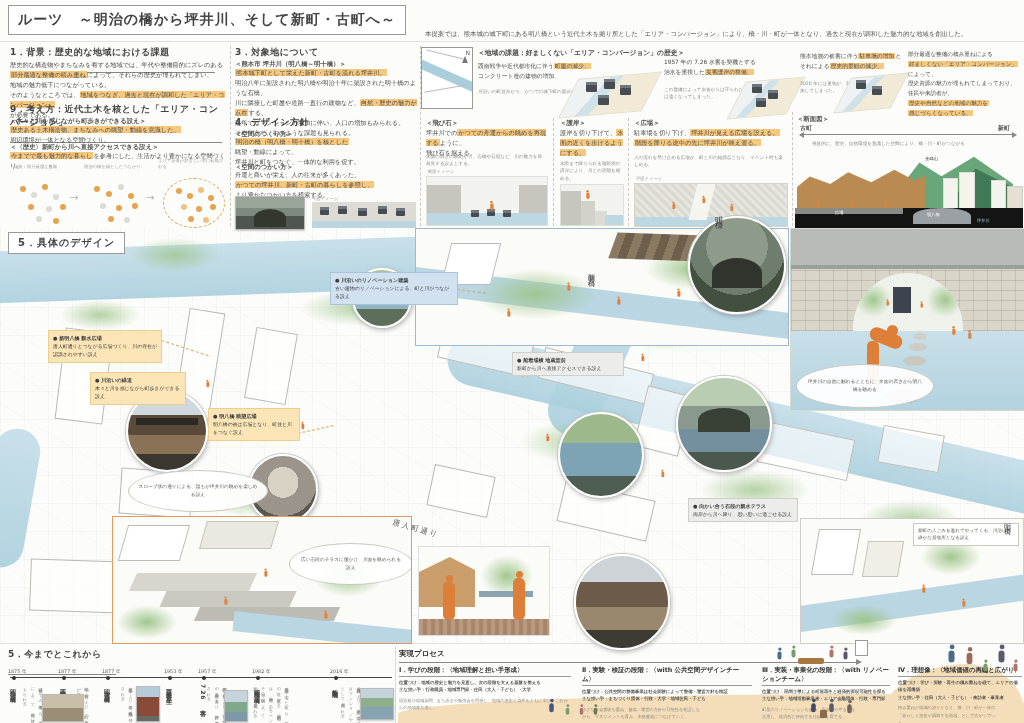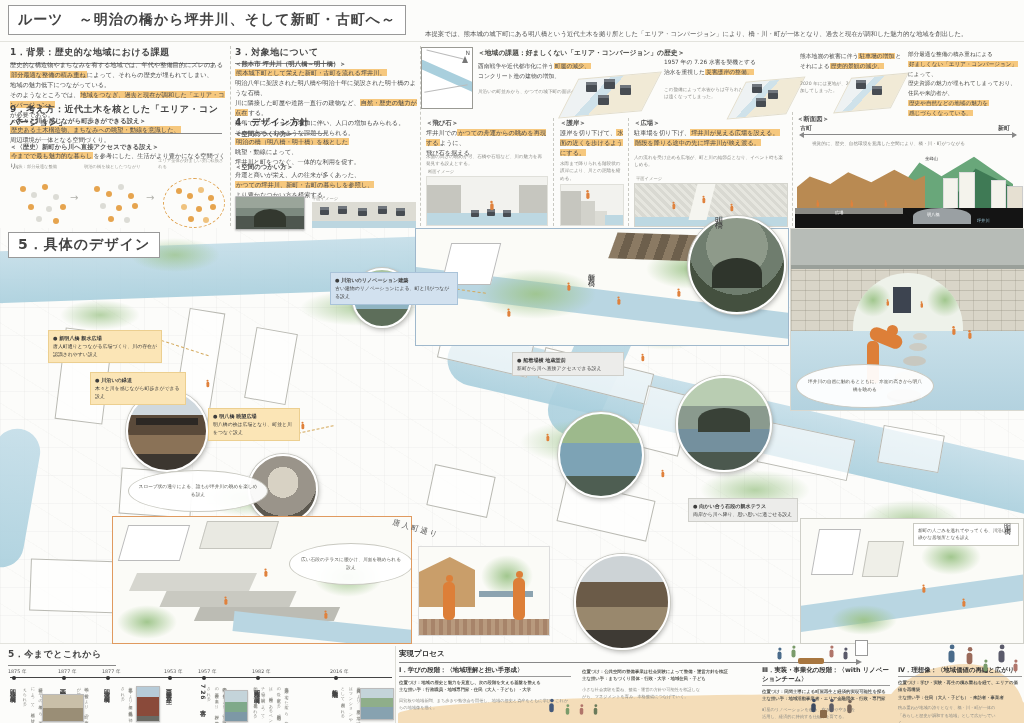--- a/index.html
+++ b/index.html
@@ -1,20 +1,20 @@
 <!DOCTYPE html>
 <html><head>
 <meta charset="utf-8">
 <style>
   html,body{margin:0;padding:0;background:#e8e8e4}
   .board{position:relative;width:1024px;height:723px;background:#fcfcfa;
     font-family:"DejaVu Sans","Liberation Sans",sans-serif;color:#3a3a3a;overflow:hidden}
   .abs{position:absolute}
-  .h{font-size:9px;font-weight:bold;color:#444;border-bottom:1px solid #888;padding-bottom:4px;letter-spacing:.5px}
-  .hbox{font-size:14px;font-weight:bold;color:#444;border:1px solid #999;background:#fff;padding:3px 9px;letter-spacing:1px}
+  .h{font-size:9px;font-weight:bold;color:#444;border-bottom:1px solid #888;padding-bottom:13px;letter-spacing:.5px}
+  .hbox{font-size:10px;font-weight:bold;color:#444;border:1px solid #999;background:#fff;padding:3px 9px;letter-spacing:1px}
   .t{font-size:6.2px;line-height:1.6;color:#4a4a4a}
   .t58{font-size:5.8px;line-height:1.65;color:#4a4a4a}
   .t5{font-size:4.6px;line-height:1.6;color:#8a8a86}
   .sub{font-size:6.4px;font-weight:bold;color:#555;line-height:1.7}
   .hl{background:#f6c87e;padding:0 1px}
   .vt{writing-mode:vertical-rl;letter-spacing:2px}
   .riv{position:absolute;background:linear-gradient(180deg,#c3dde8,#a9cfdd);border-radius:26px;opacity:.9}
   .grn{position:absolute;border-radius:50%;background:radial-gradient(closest-side,#9dc489,rgba(157,196,137,0));opacity:.75}
   .bld{position:absolute;border:1px solid #b9b9b2;background:rgba(255,255,255,.65)}
   .fabric{position:absolute;opacity:.55;background:
@@ -488,20 +488,21 @@
     <div style="position:absolute;right:-5px;top:-3px;border-top:3.5px solid transparent;border-bottom:3.5px solid transparent;border-left:6px solid #888"></div>
   </div>
 
   <div class="stg" style="left:399px;top:666px;width:172px">
     <div class="st">Ⅰ．学びの段階：〈地域理解と担い手形成〉</div>
     <div class="sp">位置づけ：地域の歴史と魅力を見直し、次の段階を支える基盤を整える</div>
     <div class="sp" style="margin-top:0">主な担い手：行政職員・地域専門家・住民（大人・子ども）・大学</div>
     <div class="sb">回覧板や地域新聞、まち歩きや勉強会を開催し、地域の歴史と資産をともに学び、これからの地域像を描く。</div>
   </div>
   <div class="stg" style="left:582px;top:666px;width:170px">
+    <div class="st">Ⅱ．実験・検証の段階：〈with 公共空間デザインチーム〉</div>
     <div class="sp">位置づけ：公共空間の整備事業は社会実験によって整備・運営方針を検証</div>
     <div class="sp" style="margin-top:0">主な担い手：まちづくり団体・行政・大学・地域住民・子ども</div>
     <div class="sb" style="width:120px">小さな社会実験を重ね、整備・運営の方針や可能性を検証しながら、マネジメントを育み、本格整備につなげていく。</div>
   </div>
   <div class="stg" style="left:762px;top:666px;width:128px">
     <div class="st">Ⅲ．実装・事業化の段階：〈with リノベーションチーム〉</div>
     <div class="sp">位置づけ：民間主導による町屋再生と経済的実現可能性を探る</div>
     <div class="sp" style="margin-top:0">主な担い手：地域活動事業者・エリア金融団体・行政・専門家</div>
     <div class="sb" style="width:96px">町屋のリノベーションを進め、空き家や空き地を活用し、経済的に持続する仕組みを育てる。</div>
   </div>

